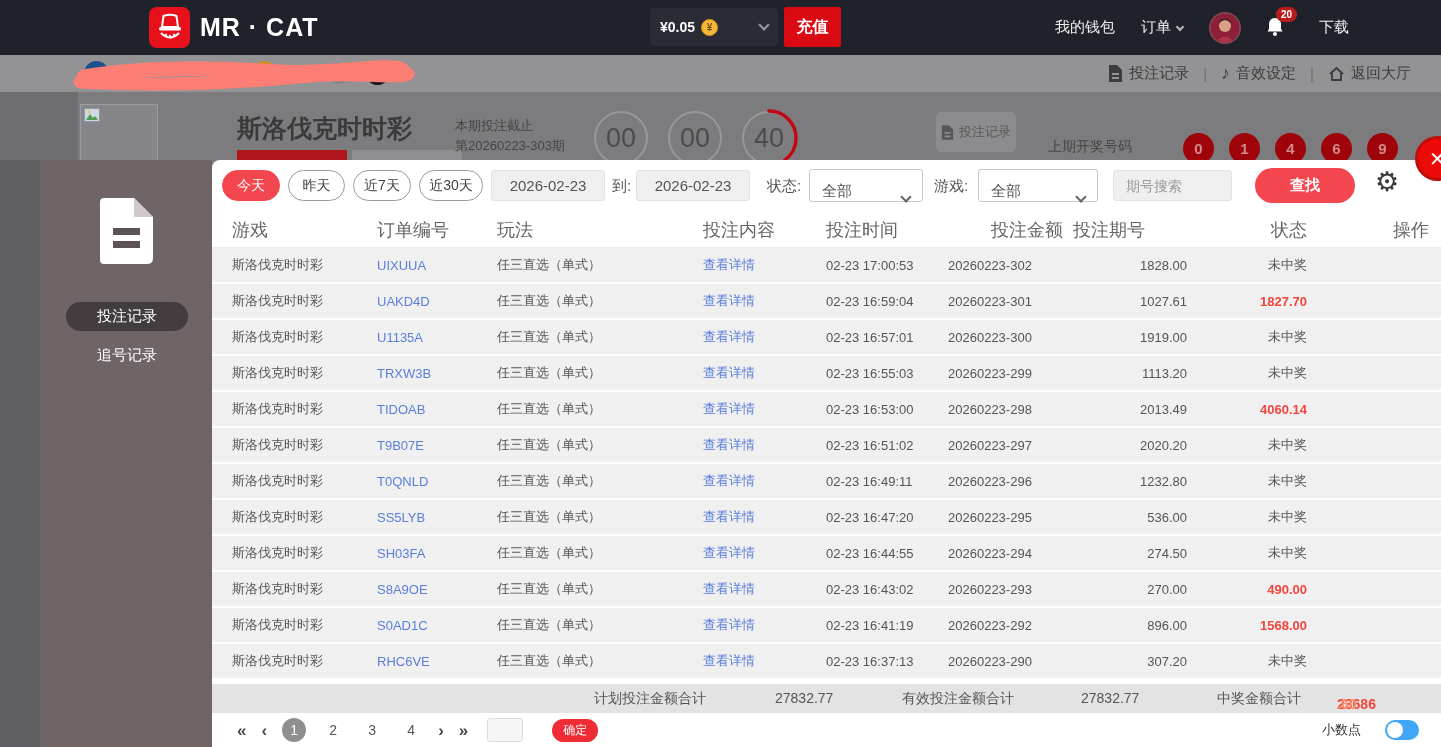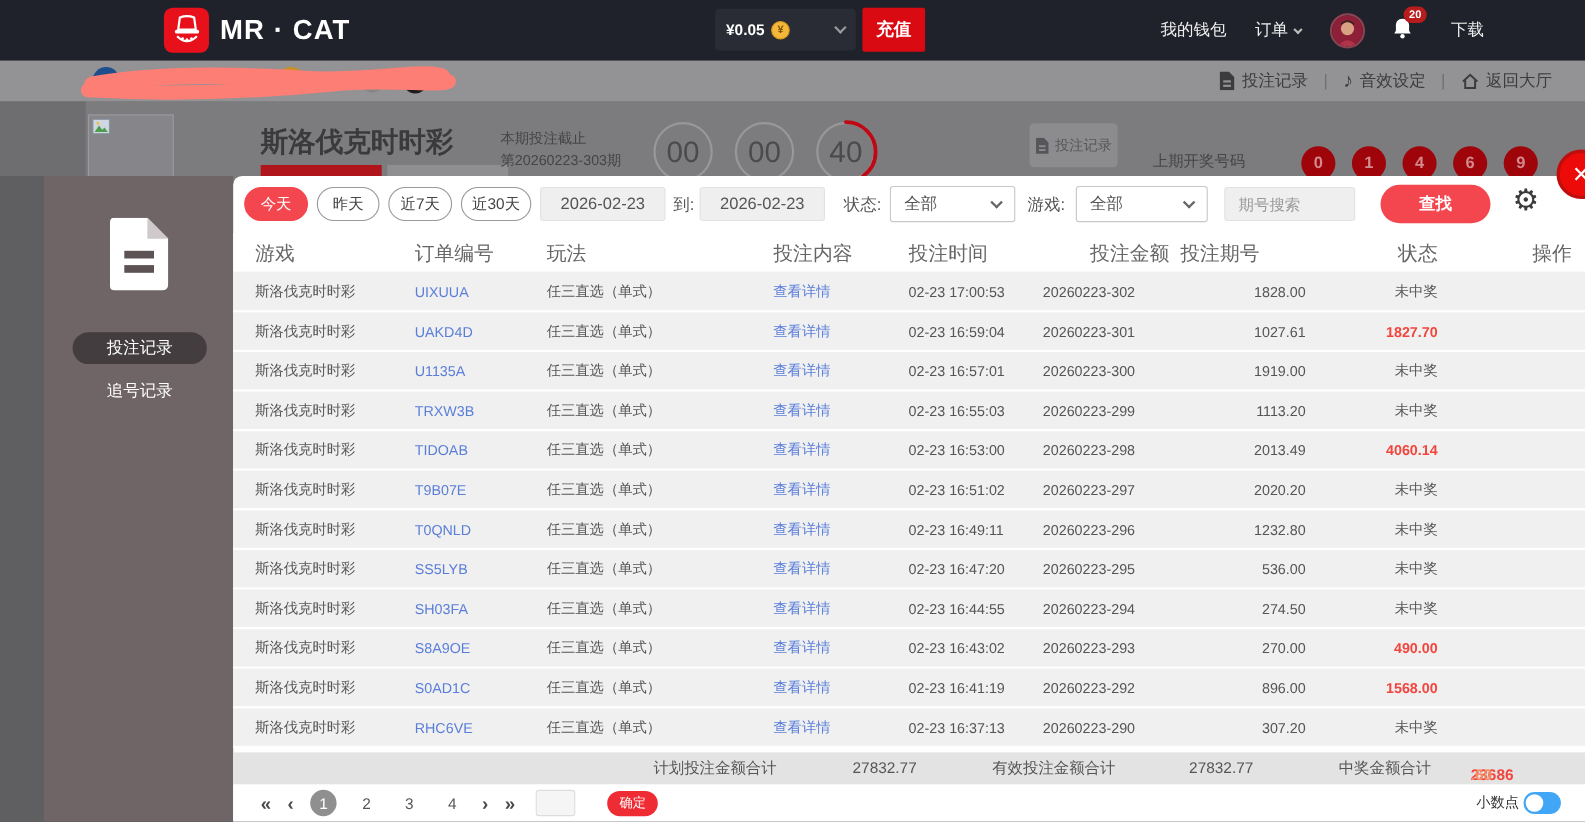--- a/index.html
+++ b/index.html
@@ -59,21 +59,21 @@
 
   
   .modal{position:absolute;left:212px;top:160px;width:1229px;height:587px;background:#fff;border-top-left-radius:8px;z-index:8}
   .qf{position:absolute;top:10px;height:31px;border-radius:16px;font-size:14px;display:flex;align-items:center;justify-content:center;cursor:pointer;background:#fff;border:1px solid #9a9a9a;color:#444}
   .qf.active{background:#f4464e;border-color:#f4464e;color:#fff}
   .qf.f0{left:10px;width:58px}.qf.f1{left:76px;width:57px}.qf.f2{left:141px;width:58px}.qf.f3{left:207px;width:64px}
   .date-input{position:absolute;top:10px;width:114px;height:31px;background:#efefef;border:1px solid #e2e2e2;border-radius:3px;color:#555;font-size:15px;text-align:center;line-height:29px}
   .d1{left:279px}.d2{left:424px}
   .flabel{position:absolute;top:17px;font-size:15px;color:#555}
   .to-label{left:400px}.status-label{left:555px}.game-label{left:722px}
-  .select{position:absolute;top:9px;height:33px;background:#fff;border:1px solid #c8c8c8;border-radius:3px;display:flex;align-items:center;padding:0 12px;font-size:15px;color:#555;cursor:pointer}
+  .select{position:absolute;top:9px;height:33px;background:#fff;border:1px solid #c8c8c8;border-radius:3px;display:flex;align-items:flex-end;padding:0 12px;font-size:15px;color:#555;cursor:pointer}
   .select .chev{border-color:#666;margin-left:auto}
   .s1{left:597px;width:114px}.s2{left:766px;width:120px}
   .search-input{position:absolute;left:901px;top:10px;width:119px;height:31px;background:#efefef;border:1px solid #e2e2e2;border-radius:3px;font-size:14px;color:#555;padding:0 12px;font-family:inherit}
   .search-input::placeholder{color:#999}
   .find-btn{position:absolute;left:1043px;top:8px;width:100px;height:35px;background:#f4464e;border:none;border-radius:18px;color:#fff;font-size:15px;font-weight:bold;cursor:pointer}
   .gear{position:absolute;left:1163px;top:9px;font-size:27px;color:#3b3b3d;cursor:pointer;line-height:1}
 
   
   .t-header,.t-row{display:flex;width:1229px}
   .t-header{position:absolute;top:52px;height:36px;background:#fff;border-bottom:1px solid #ececec;color:#666;font-size:18px}
@@ -96,21 +96,21 @@
   .tv3 .dec{color:#f58e64}
 
   
   .pager{position:absolute;top:553px;width:1229px;height:34px;background:#fff;display:flex;align-items:center}
   .pg-group{display:flex;align-items:center;gap:15px;margin-left:25px}
   .pg-arrow{font-size:17px;color:#4a4a4c;font-weight:bold;cursor:pointer;line-height:1}
   .pg-num{width:24px;height:24px;border-radius:50%;display:flex;align-items:center;justify-content:center;font-size:14px;color:#555;cursor:pointer}
   .pg-num.current{background:#8f8f8f;color:#fff}
   .pg-input{width:36px;height:24px;background:#f5f5f5;border:1px solid #ddd;border-radius:3px;margin-left:4px}
   .pg-ok{width:46px;height:23px;background:#ef2b33;border:none;border-radius:12px;color:#fff;font-size:12px;cursor:pointer;margin-left:14px}
-  .decimal-wrap{position:absolute;right:22px;top:7px;display:flex;align-items:center;gap:4px;font-size:13px;color:#333}
+  .decimal-wrap{position:absolute;right:22px;top:7px;display:flex;align-items:center;gap:24px;font-size:13px;color:#333}
   .toggle{width:34px;height:20px;border-radius:10px;background:#41a6f5;position:relative;cursor:pointer}
   .toggle .knob{position:absolute;left:2px;top:2px;width:16px;height:16px;border-radius:50%;background:#fff}
 
   
   .close-btn{position:absolute;left:1415px;top:136px;width:45px;height:45px;border-radius:50%;background:#ec0b08;border:3px solid #c00d0d;color:#fff;font-size:20px;font-weight:bold;display:flex;align-items:center;justify-content:center;z-index:9;cursor:pointer}
 </style>
 </head>
 <body>
 
 <div class="screen">

